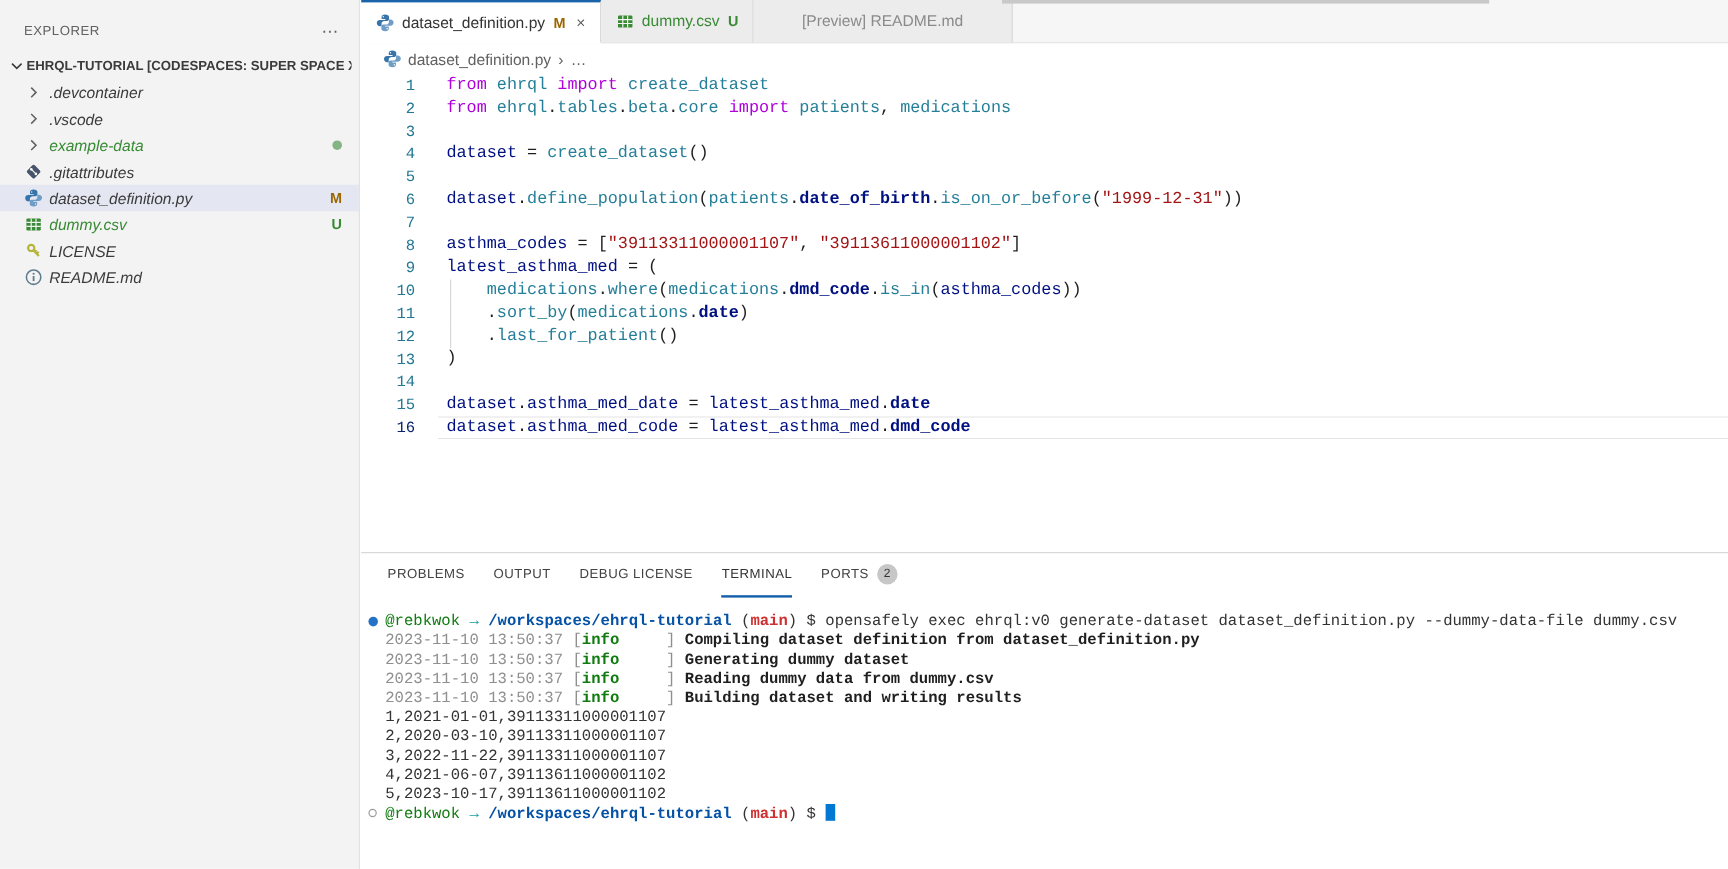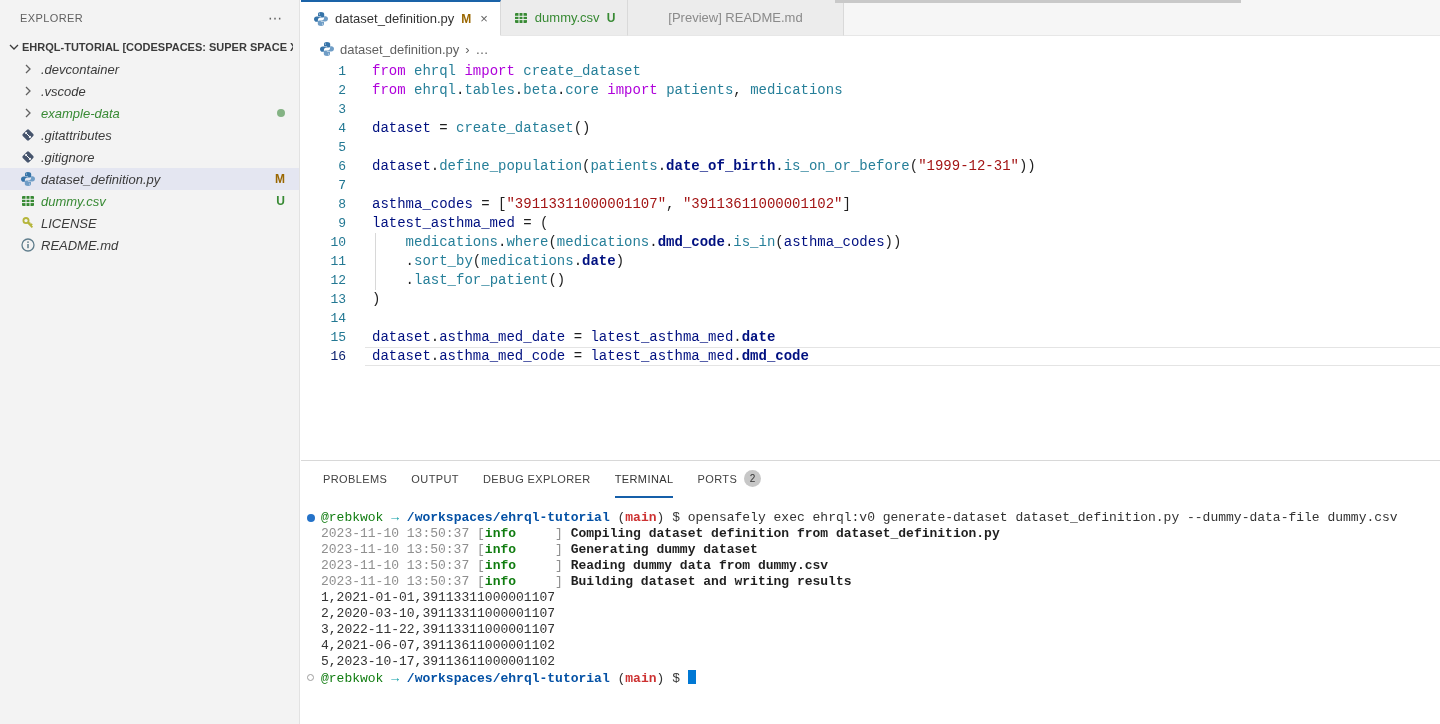--- a/index.html
+++ b/index.html
@@ -3,21 +3,21 @@
 <meta charset="utf-8">
 <style>
   * { margin:0; padding:0; box-sizing:border-box; }
   html,body { width:1440px; height:724px; overflow:hidden; background:#fff;
               font-family:"Liberation Sans", sans-serif; }
 
   
   #sidebar { position:absolute; left:0; top:0; width:300px; height:724px;
              background:#f3f3f3; border-right:1px solid #e2e2e2; }
   .sb-head { display:flex; align-items:center; justify-content:space-between;
-             padding:10px 16px 10px 20px; }
+             padding:18px 16px 10px 20px; }
   .sb-title { font-size:11px; color:#616161; letter-spacing:.4px; }
   .sb-more { color:#616161; font-size:14px; cursor:pointer; letter-spacing:1px; }
   .section-head { display:flex; align-items:center; height:22px; padding:0 6px;
                   font-size:11px; font-weight:bold; color:#3b3b3b; white-space:nowrap; overflow:hidden; }
   .section-head .chev { width:16px; height:16px; flex:0 0 16px; }
   .section-label { overflow:hidden; white-space:nowrap; }
   .trow { display:flex; align-items:center; height:22px; padding:0 14px 0 20px;
           font-size:13px; color:#3b3b3b; cursor:pointer; }
   .trow.sel { background:#e4e6f1; }
   .ticon { width:16px; height:16px; flex:0 0 16px; margin-right:5px; display:inline-flex; }
@@ -131,31 +131,20 @@
       <div class="trow">
         <span class="ticon">
           <svg viewBox="0 0 16 16">
             <rect x="3.6" y="3.6" width="8.8" height="8.8" rx="1.4" transform="rotate(45 8 8)" fill="#46546c"></rect>
             <circle cx="6.1" cy="6.1" r="1.1" fill="#fff"></circle>
             <circle cx="9.9" cy="9.9" r="1.1" fill="#fff"></circle>
             <path d="M6.8 6.8l2.3 2.3" stroke="#fff" stroke-width="1"></path>
           </svg>
         </span>
         <span class="tlabel">.gitattributes</span>
-      </div>
-      <div class="trow">
-        <span class="ticon">
-          <svg viewBox="0 0 16 16">
-            <rect x="3.6" y="3.6" width="8.8" height="8.8" rx="1.4" transform="rotate(45 8 8)" fill="#46546c"></rect>
-            <circle cx="6.1" cy="6.1" r="1.1" fill="#fff"></circle>
-            <circle cx="9.9" cy="9.9" r="1.1" fill="#fff"></circle>
-            <path d="M6.8 6.8l2.3 2.3" stroke="#fff" stroke-width="1"></path>
-          </svg>
-        </span>
-        <span class="tlabel">.gitignore</span>
       </div>
       <div class="trow sel">
         <span class="ticon">
           <svg viewBox="0 0 16 16">
             <path fill="#3674a9" d="M7.9 1C6 1 5 1.8 5 3v1.9h3.1v.7H3.6C2.1 5.6 1 6.6 1 8.2c0 1.5 1.1 2.6 2.6 2.6h1.3V8.9c0-1.4 1.1-2.4 2.5-2.4h2.3c.9 0 1.5-.7 1.5-1.6V3c0-1.2-1.2-2-3.3-2zM6.4 2.4c.3 0 .6.3.6.6s-.3.6-.6.6-.6-.3-.6-.6.3-.6.6-.6z"></path>
             <path fill="#6f9dc6" d="M8.1 15c1.9 0 2.9-.8 2.9-2v-1.9H7.9v-.7h4.5c1.5 0 2.6-1 2.6-2.6 0-1.5-1.1-2.6-2.6-2.6h-1.3v1.9c0 1.4-1.1 2.4-2.5 2.4H6.3c-.9 0-1.5.7-1.5 1.6V13c0 1.2 1.2 2 3.3 2zm1.5-1.4c-.3 0-.6-.3-.6-.6s.3-.6.6-.6.6.3.6.6-.3.6-.6.6z"></path>
           </svg>
         </span>
         <span class="tlabel">dataset_definition.py</span>
         <span class="tbadge">M</span>
@@ -305,21 +294,21 @@
 
   <div class="panel">
     <div class="panel-header" id="panel-tabs">
         <span class="ptab">
           <span>PROBLEMS</span>
         </span>
         <span class="ptab">
           <span>OUTPUT</span>
         </span>
         <span class="ptab">
-          <span>DEBUG EXPLORER</span>
+          <span>DEBUG LICENSE</span>
         </span>
         <span class="ptab active">
           <span>TERMINAL</span>
         </span>
         <span class="ptab">
           <span>PORTS</span>
           <span class="pbadge">2</span>
         </span>
       </div>
     <div class="term" id="term">

